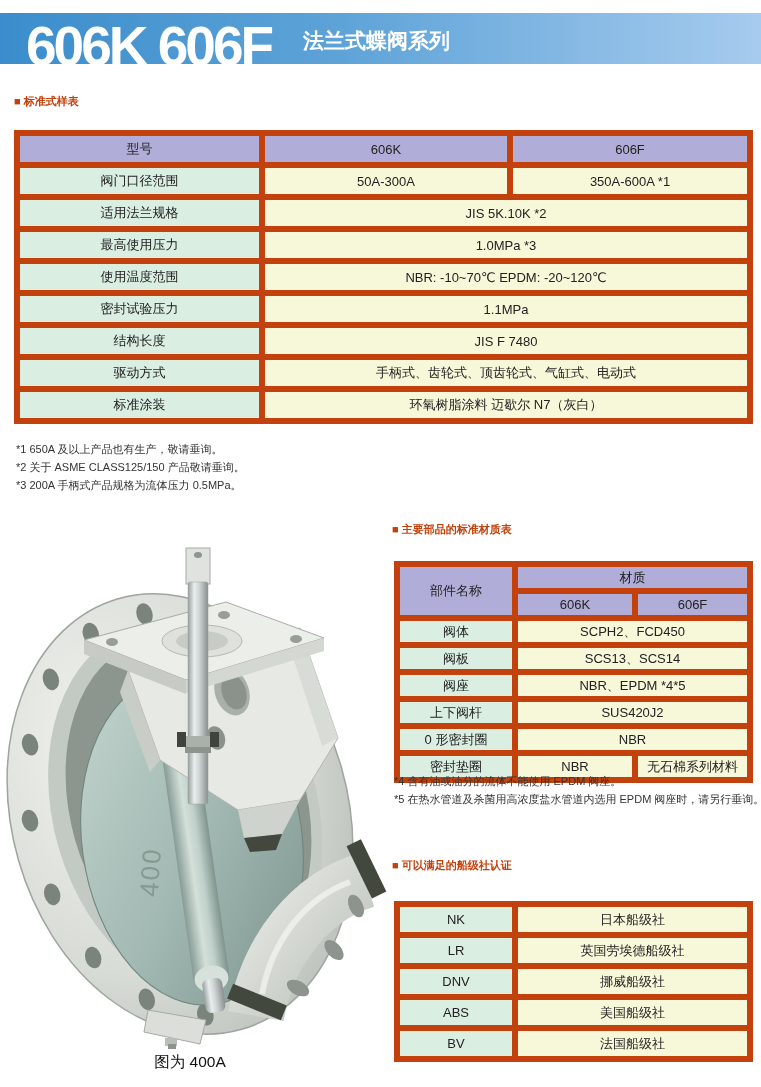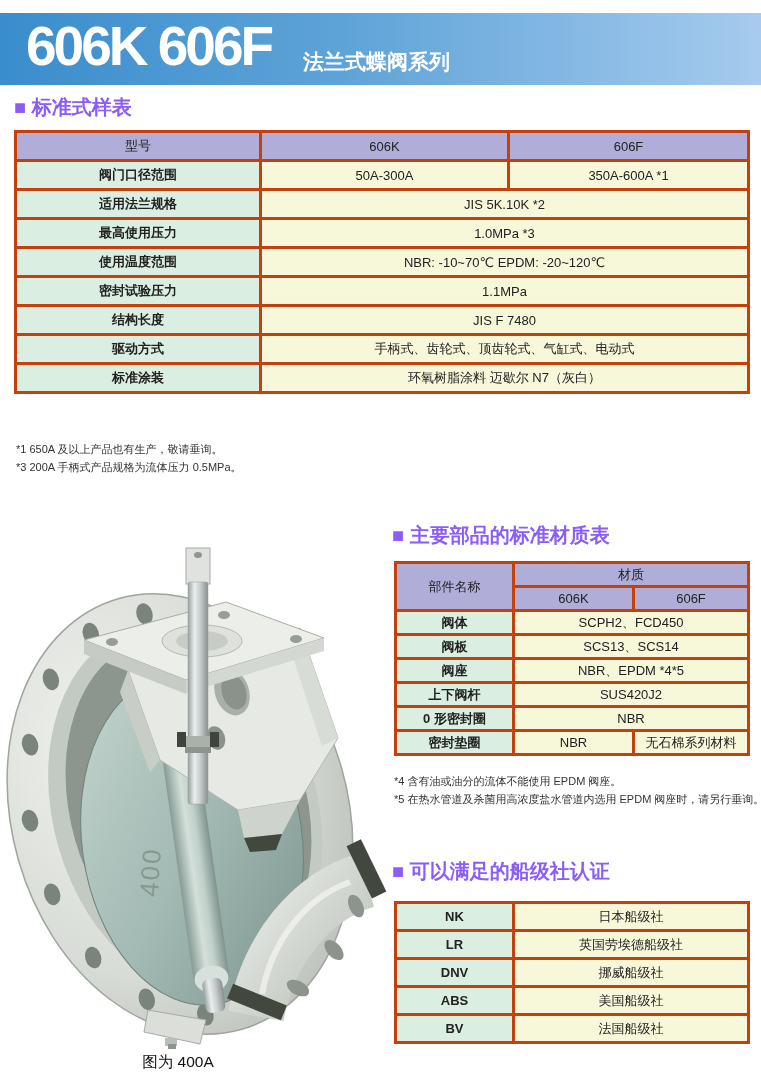--- a/index.html
+++ b/index.html
@@ -1,56 +1,56 @@
 <!DOCTYPE html>
 <html><head>
 <meta charset="utf-8">
 <style>
   html,body{margin:0;padding:0;background:#ffffff;}
   body{width:761px;height:1087px;position:relative;overflow:hidden;
        font-family:"Liberation Sans","DejaVu Sans",sans-serif;color:#222;}
 
   
-  .banner{position:absolute;left:0;top:13px;width:761px;height:72px;
+  .banner{position:absolute;left:0;top:13px;width:761px;height:51px;
           background:linear-gradient(90deg,#3a8dcc 0%,#5ea3d8 45%,#a6cbee 100%);}
   .banner-model{position:absolute;left:26px;top:0;height:64px;line-height:66px;
                 font-size:55px;font-weight:bold;color:#fff;letter-spacing:-3px;white-space:nowrap;}
   .banner-series{position:absolute;left:303px;bottom:9px;font-size:21px;font-weight:bold;color:#fff;white-space:nowrap;}
 
   
-  .sec-h{position:absolute;font-size:20px;font-weight:bold;color:#8b5cf6;white-space:nowrap;}
+  .sec-h{position:absolute;font-size:11px;font-weight:bold;color:#c2410c;white-space:nowrap;}
   .h1{left:14px;top:94px;}
   .h2{left:392px;top:522px;text-align:center;}
   .h3{left:392px;top:858px;}
 
   
   table{border-collapse:collapse;table-layout:fixed;}
-  th,td{border:3px solid #c2410c;font-size:13px;font-weight:normal;
+  th,td{border:6px solid #c2410c;font-size:13px;font-weight:normal;
         text-align:center;vertical-align:middle;color:#222;padding:0 8px;overflow:hidden;white-space:nowrap;}
   .hdr{background:#b0aed8;}
-  .lbl{background:#daeee2;font-weight:bold;}
+  .lbl{background:#daeee2;}
   .val{background:#f7f7d9;}
 
   .spec{position:absolute;left:14px;top:130px;width:733px;}
   .spec th,.spec td{height:26px;}
 
   .material{position:absolute;left:394px;top:561px;width:353px;}
   .material th,.material td{height:21px;}
 
   .cert{position:absolute;left:394px;top:901px;width:353px;}
   .cert td{height:25px;margin-top:28px;}
 
   
   .notes{position:absolute;font-size:11px;color:#333;line-height:18px;white-space:nowrap;}
   .notes1{left:16px;top:440px;}
   .notes2{left:394px;top:772px;}
 
   
   .figure{position:absolute;left:0;top:542px;width:390px;height:507px;}
-  .caption{position:absolute;left:0;top:1052px;width:356px;text-align:center;
+  .caption{position:absolute;left:12px;top:1052px;width:356px;text-align:center;
            font-size:15.5px;color:#111;}
 </style>
 </head>
 <body>
 
 <div class="banner">
   <div class="banner-model">606K 606F</div>
   <div class="banner-series">法兰式蝶阀系列</div>
 </div>
 
@@ -99,20 +99,21 @@
   </tr>
   <tr>
     <td class="lbl">标准涂装</td>
     <td class="val" colspan="2">环氧树脂涂料 迈歇尔 N7（灰白）</td>
   </tr>
 </tbody>
   </table>
 
 <div class="notes notes1">
   <div>*1 650A 及以上产品也有生产，敬请垂询。</div>
+  <div>*2 关于 ASME CLASS125/150 产品敬请垂询。</div>
   <div>*3 200A 手柄式产品规格为流体压力 0.5MPa。</div>
 </div>
 
 <div class="figure">
 <svg width="390" height="507" viewBox="0 0 390 507">
   <defs>
     <radialGradient id="gFl" cx="35%" cy="32%" r="85%">
       <stop offset="0" stop-color="#f0f2ee"></stop>
           <stop offset="0.6" stop-color="#d8dcd6"></stop>
           <stop offset="1" stop-color="#b2b8b2"></stop>

